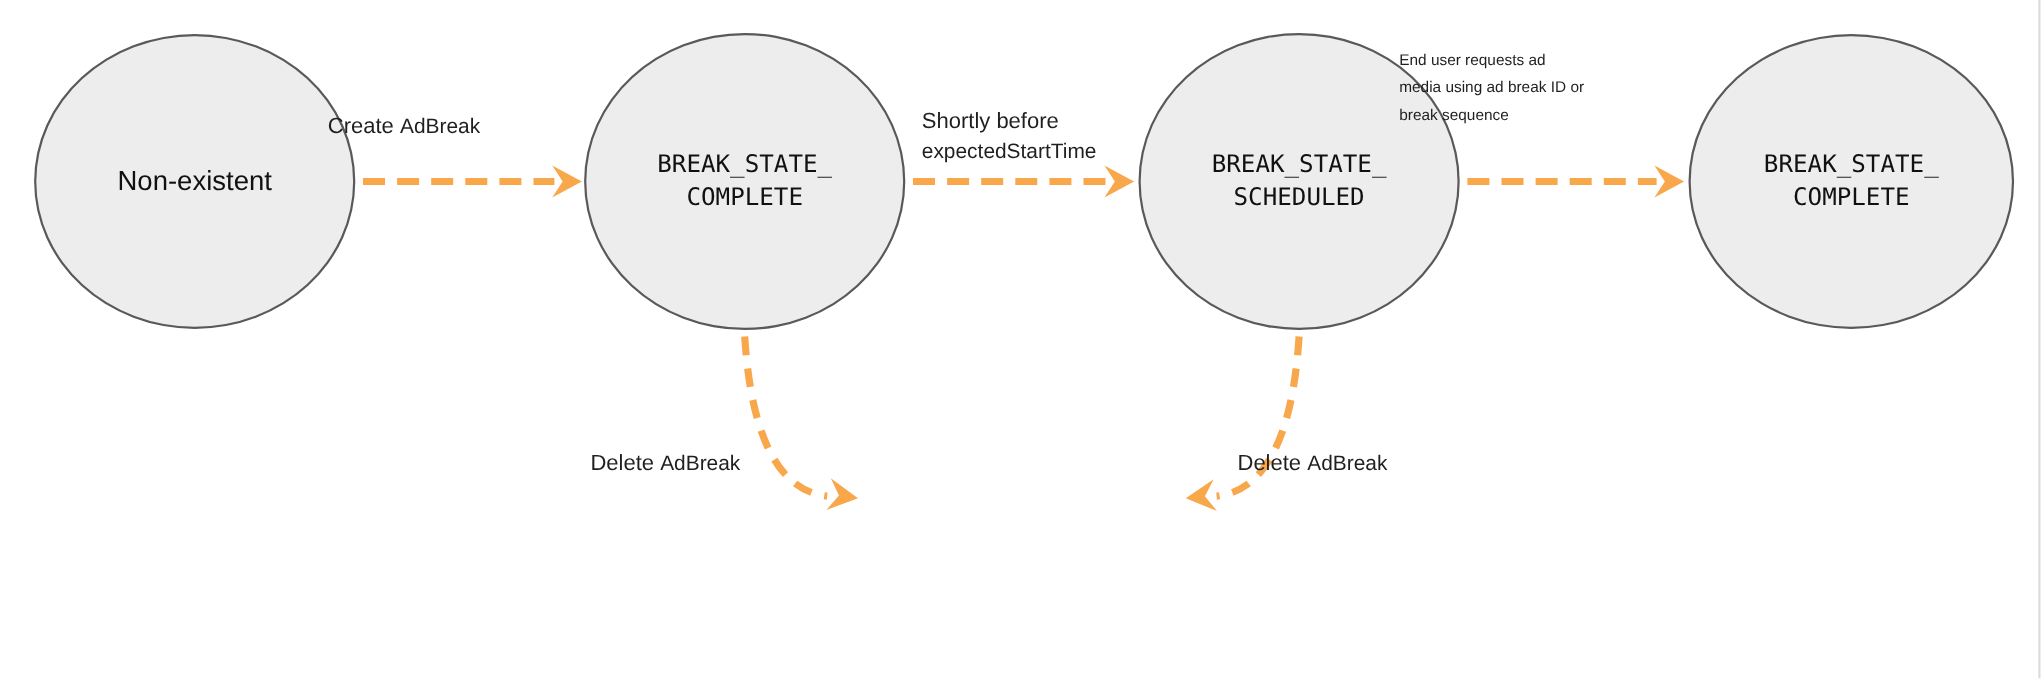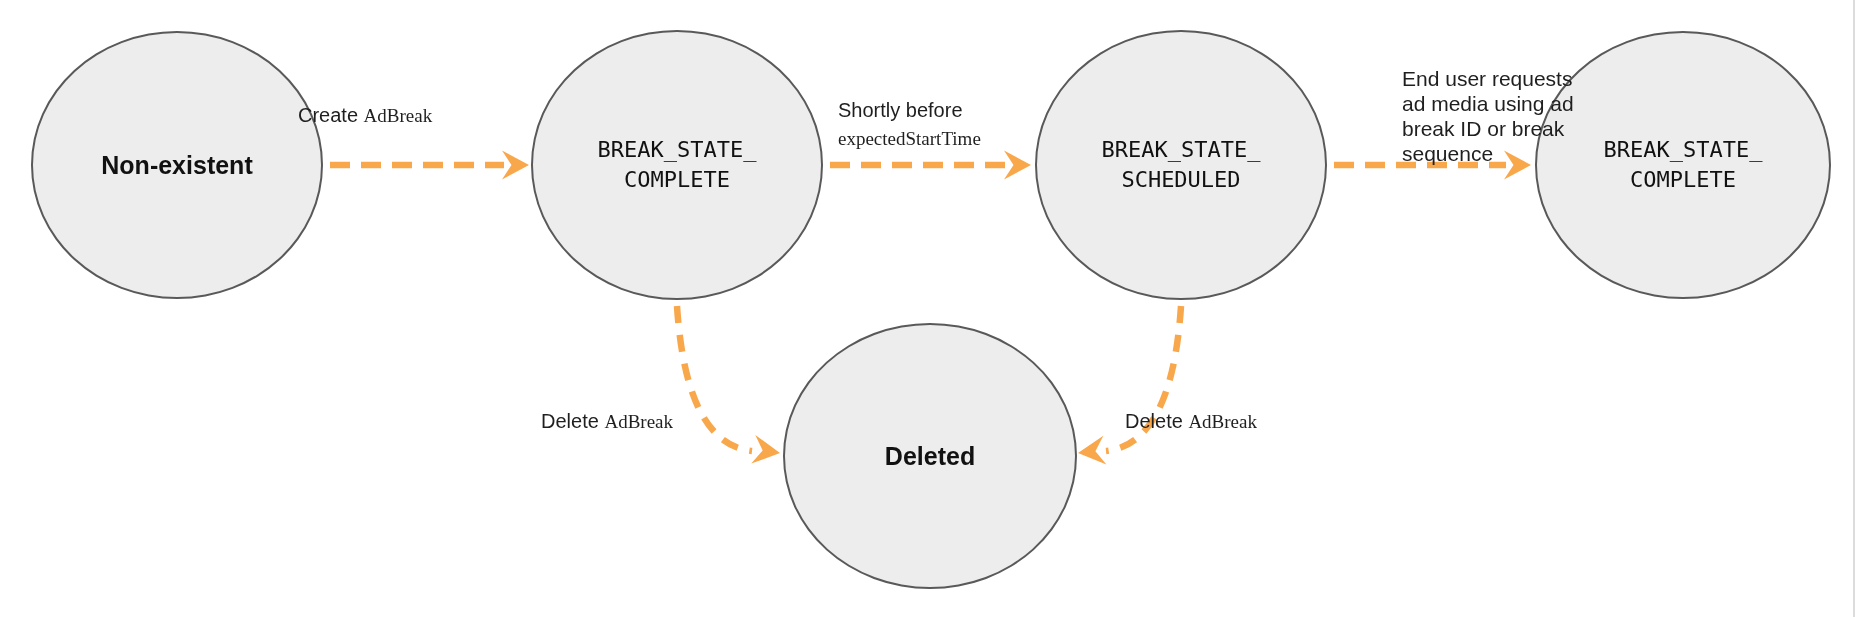--- a/index.html
+++ b/index.html
@@ -33,45 +33,45 @@
     border: 2px solid var(--node-border, #595959);
     box-sizing: border-box;
     display: flex;
     flex-direction: column;
     align-items: center;
     justify-content: center;
     text-align: center;
   }
   .state-name-sans {
     font-family: "Liberation Sans", sans-serif;
-    font-weight: bold;
+    font-weight: normal;
     font-size: 25px;
     color: #111111;
   }
   .state-name-mono {
     font-family: "DejaVu Sans Mono", monospace;
     font-weight: normal;
     font-size: 22px;
     line-height: 30px;
     color: #111111;
   }
   .edge-label {
     position: absolute;
     font-size: 20px;
     line-height: 28px;
     white-space: pre-line;
     color: var(--text, #1f1f1f);
   }
   .edge-label .mono {
-    font-family: Liberation Serif, serif;
+    font-family: Liberation Sans, sans-serif;
     font-size: 19px;
   }
   .label-create { left: 298px; top: 101px; }
   .label-shortly { left: 838px; top: 96px; }
-  .label-enduser { left: 1402px; top: 42px; width: 172px; line-height: 25px; font-size: 21px; margin-top: 24px; }
+  .label-enduser { left: 1272px; top: 42px; width: 172px; line-height: 25px; font-size: 14px; }
   .label-delete-left { left: 473px; top: 407px; width: 200px; text-align: right; }
   .label-delete-right { left: 1125px; top: 407px; }
   .frame-line-right {
     position: absolute;
     left: 1853px; top: 0;
     width: 2px; height: 617px;
     background: var(--frame-line, #DCDCDC);
   }
 </style>
 </head>
@@ -109,23 +109,20 @@
   <div class="state-node" style="left:1035px; top:30px; width:292px; height:270px;">
     <div class="state-name-mono">BREAK_STATE_</div>
     <div class="state-name-mono">SCHEDULED</div>
   </div>
 
   <div class="state-node" style="left:1535px; top:31px; width:296px; height:268px;">
     <div class="state-name-mono">BREAK_STATE_</div>
     <div class="state-name-mono">COMPLETE</div>
   </div>
 
-  <div class="state-node" style="left:783px; top:323px; width:294px; height:266px;">
-    <div class="state-name-sans">Deleted</div>
-  </div>
 
   <div class="edge-label label-create"><span>Create </span><span class="mono">AdBreak</span></div>
 
   <div class="edge-label label-shortly"><span>Shortly before
 </span><span class="mono">expectedStartTime</span></div>
 
   <div class="edge-label label-enduser"><span>End user requests ad media using ad break ID or break sequence</span></div>
 
   <div class="edge-label label-delete-left"><span>Delete </span><span class="mono">AdBreak</span></div>
 

